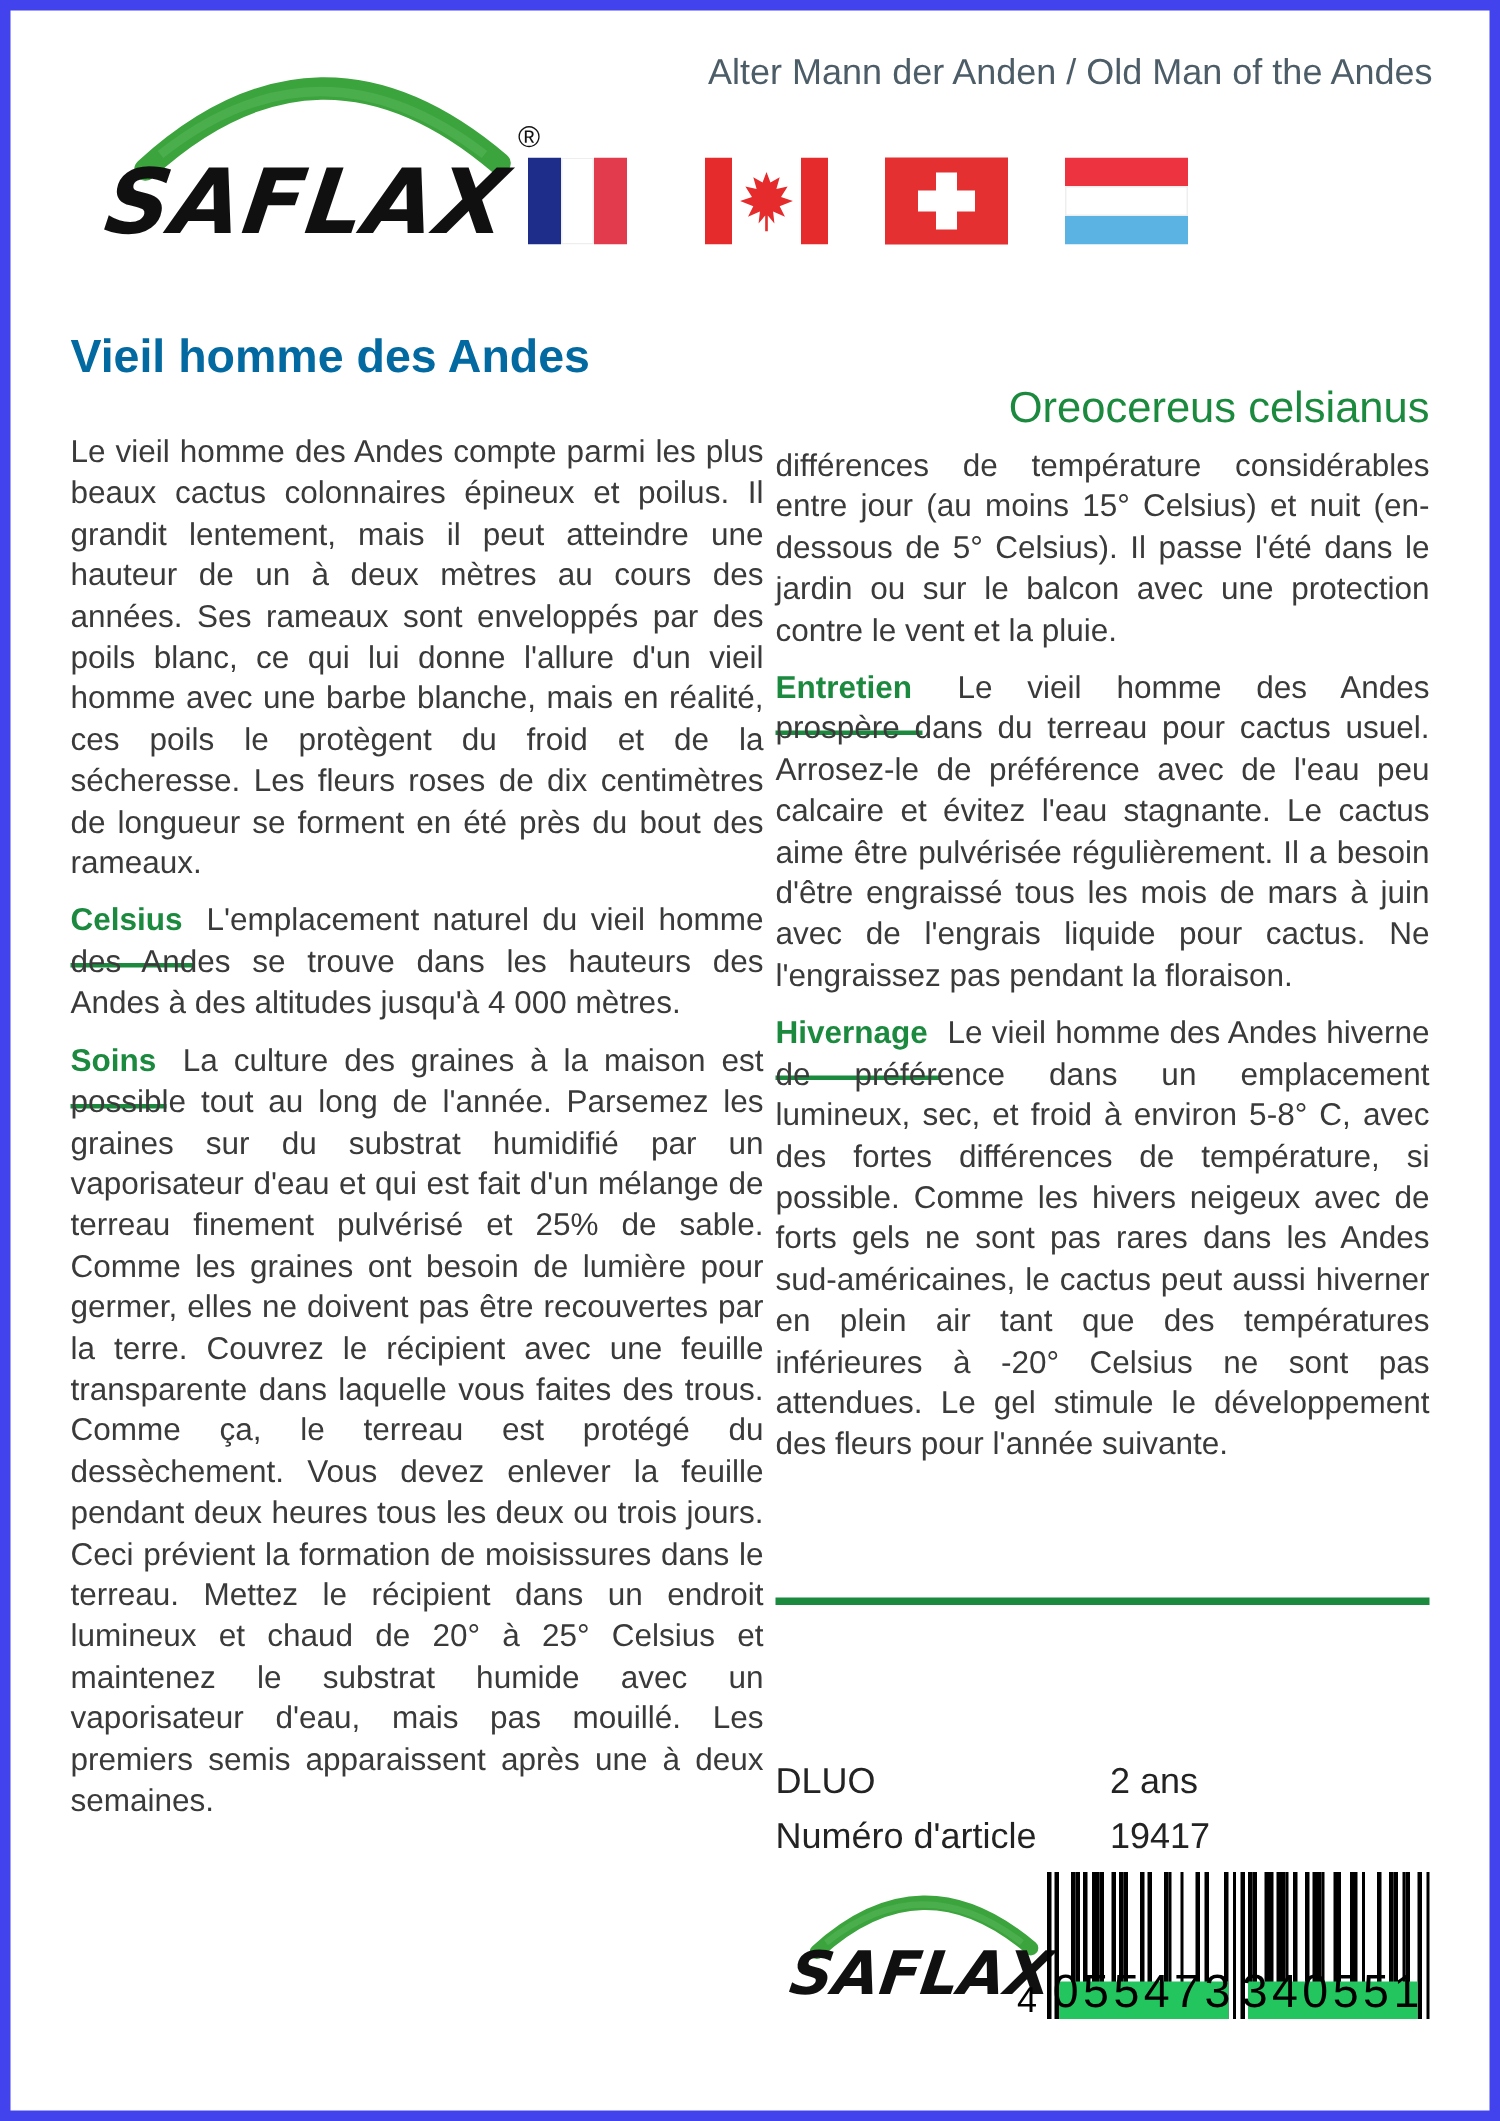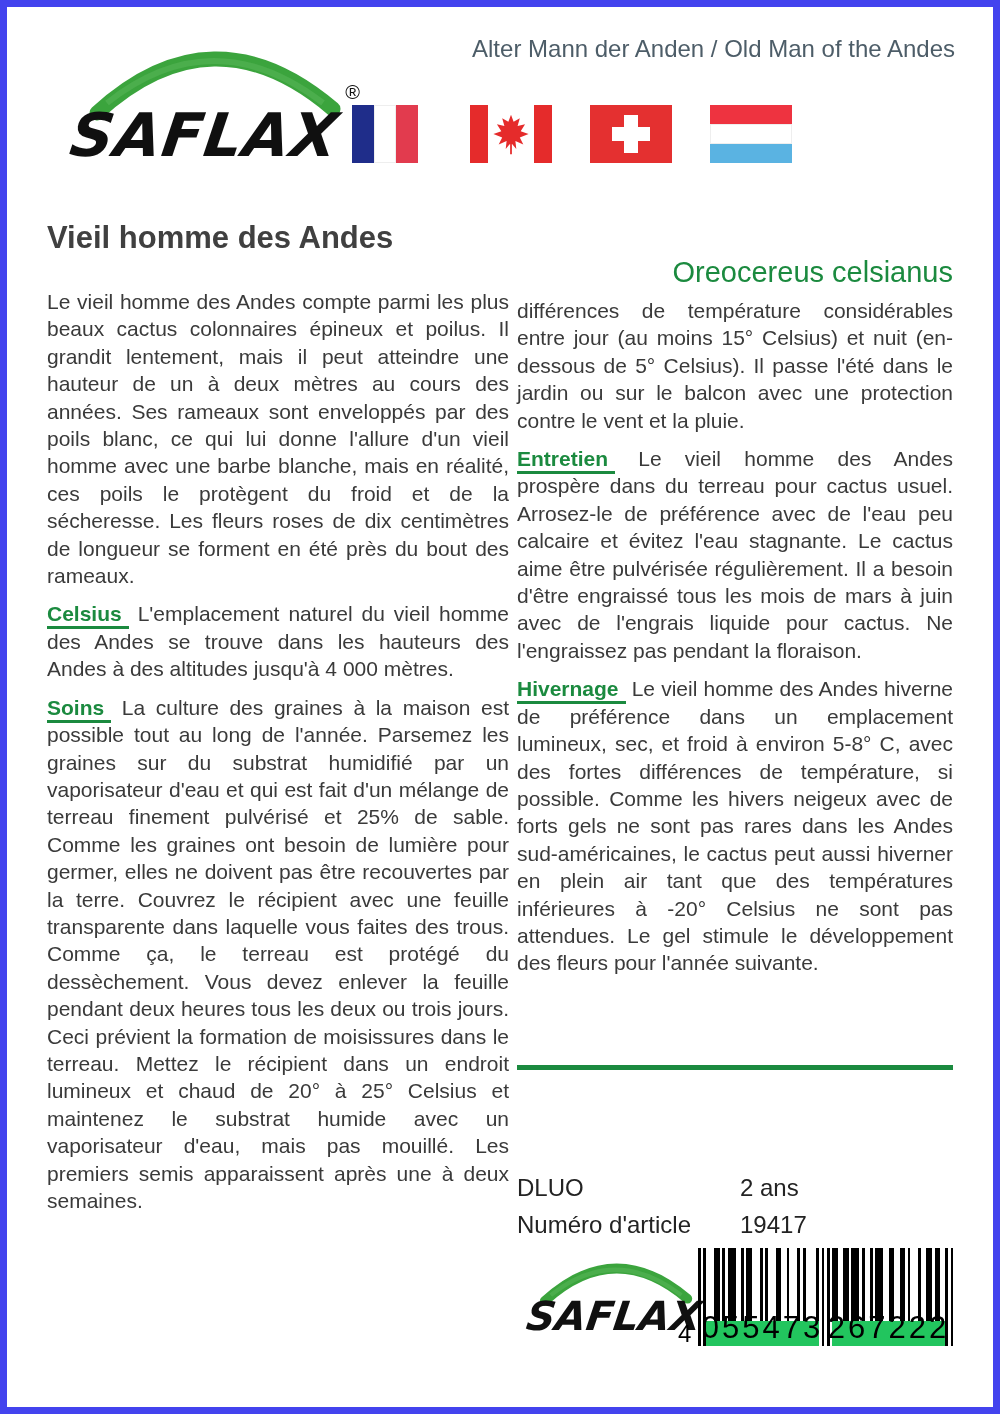--- a/index.html
+++ b/index.html
@@ -31,25 +31,25 @@
   .flag-ch .cv{position:absolute;left:50%;top:50%;transform:translate(-50%,-50%);width:14px;height:38px;background:#fff;}
   .flag-ch .chz{position:absolute;left:50%;top:50%;transform:translate(-50%,-50%);width:38px;height:14px;background:#fff;}
   .flag-lu { width:82px; display:flex; flex-direction:column; }
   .flag-lu .b1{flex:1;background:#ee3340;} .flag-lu .b2{flex:1;background:#fff;box-shadow:inset 0 0 0 1px #eee;} .flag-lu .b3{flex:1;background:#5ab3e2;}
 
   
   .columns { display:flex; padding:0 40px; height:1195px; box-sizing:border-box; }
   .col-left { width:462px; margin-right:8px; }
   .col-right { width:436px; position:relative; }
 
-  .title { font-size:31px; font-weight:bold; color:#404040; margin:8px 0 32px 0; }
+  .title { font-size:31px; font-weight:bold; color:#0369a1; margin:8px 0 32px 0; }
   .species { font-size:29px; font-weight:normal; color:#1b8a3f; text-align:right; margin:44px 0 8px 0; }
 
   .body { font-size:21px; line-height:27.4px; text-align:justify; margin:0 0 11px 0; color:#3a3a3a; }
-  .sec-label { color:#1b8a3f; font-weight:bold; border-bottom:3px solid #1b8a3f; padding-right:7px; padding-bottom:1px; }
+  .sec-label { color:#1b8a3f; font-weight:bold; border-bottom:3px solid #1b8a3f; padding-right:7px; padding-bottom:17px; }
 
   
   .divider { position:absolute; left:0; top:853px; width:100%; height:5px; background:#1b8a3f; }
   .meta { position:absolute; left:0; top:962px; width:100%; font-size:24px; color:#232323; }
   .meta-row { display:flex; margin-bottom:9px; }
   .meta-label { width:223px; }
   .footer-logo { position:absolute; left:10px; top:1042px; width:170px; }
   .footer-logo svg.arc { display:block; margin-left:10px; }
   .footer-logo .brand {
     font-family:"DejaVu Sans", sans-serif; font-style:italic; font-weight:bold;
@@ -244,18 +244,18 @@
             <span style="background: rgb(0, 0, 0);"></span>
             <span style="background: rgb(0, 0, 0);"></span>
             <span style="background: transparent;"></span>
             <span style="background: transparent;"></span>
             <span style="background: rgb(0, 0, 0);"></span>
             <span style="background: transparent;"></span>
             <span style="background: rgb(0, 0, 0);"></span>
           </div>
         <div class="bc-lead">4</div>
         <div class="bc-num bc-left">055473</div>
-        <div class="bc-num bc-right">267222</div>
+        <div class="bc-num bc-right">340551</div>
       </div>
     </div>
 
   </div>
 </div>
 
 </body></html>

